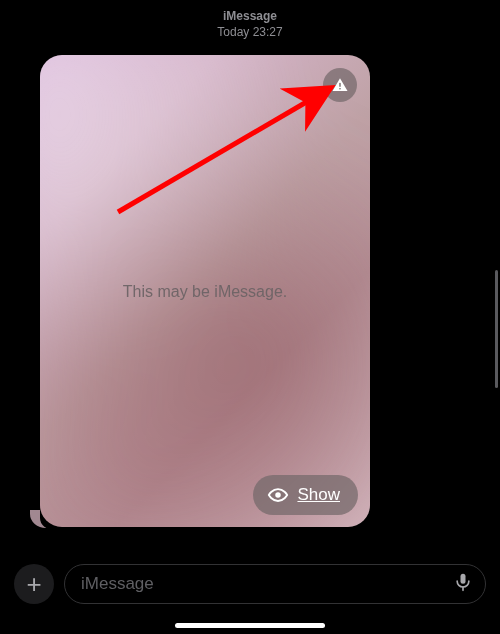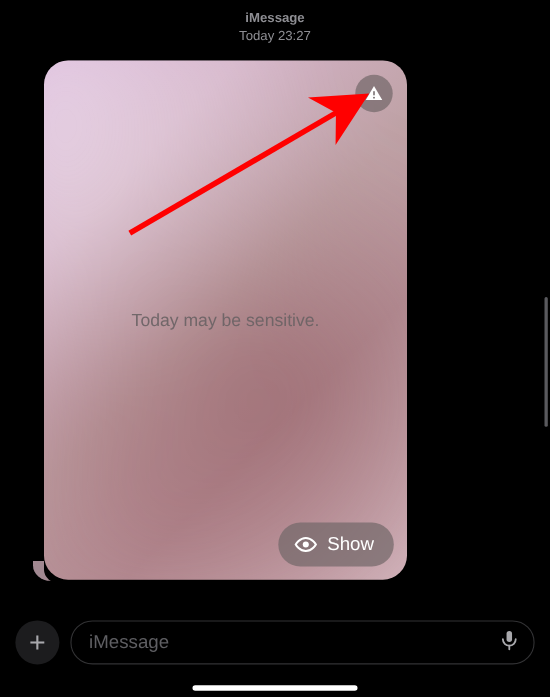--- a/index.html
+++ b/index.html
@@ -100,20 +100,21 @@
       border-radius: 20px;
       background: rgba(115,104,106,0.72);
       display: flex;
       align-items: center;
       gap: 8px;
       color: #fff;
       font-size: 17px;
       font-weight: 500;
       border: none;
       cursor: pointer;
+      text-decoration: underline;
     }
     .show-btn svg { width: 22px; height: 22px; display: block; }
 
     
     .arrow-overlay {
       position: absolute;
       left: 0; top: 0;
       pointer-events: none;
     }
 
@@ -201,21 +202,21 @@
   <div class="warn-badge">
     <span>
       <svg viewBox="0 0 24 24" fill="none">
         <path d="M12 3 L22 20 H2 Z" fill="#ffffff"></path>
         <rect x="11.1" y="9" width="1.8" height="5.5" rx="0.9" fill="#6e6466"></rect>
         <circle cx="12" cy="17" r="1.1" fill="#6e6466"></circle>
       </svg>
     </span>
   </div>
 
-  <div class="sensitive-text">Today may be sensitive.</div>
+  <div class="sensitive-text">This may be iMessage.</div>
 
   <button class="show-btn">
     <span>
       <svg viewBox="0 0 24 24" fill="none">
         <path d="M2 12s3.5-6.5 10-6.5S22 12 22 12s-3.5 6.5-10 6.5S2 12 2 12Z" stroke="#ffffff" stroke-width="2" fill="none"></path>
         <circle cx="12" cy="12" r="3" fill="#ffffff"></circle>
       </svg>
     </span>
     <span>Show</span>
   </button>

